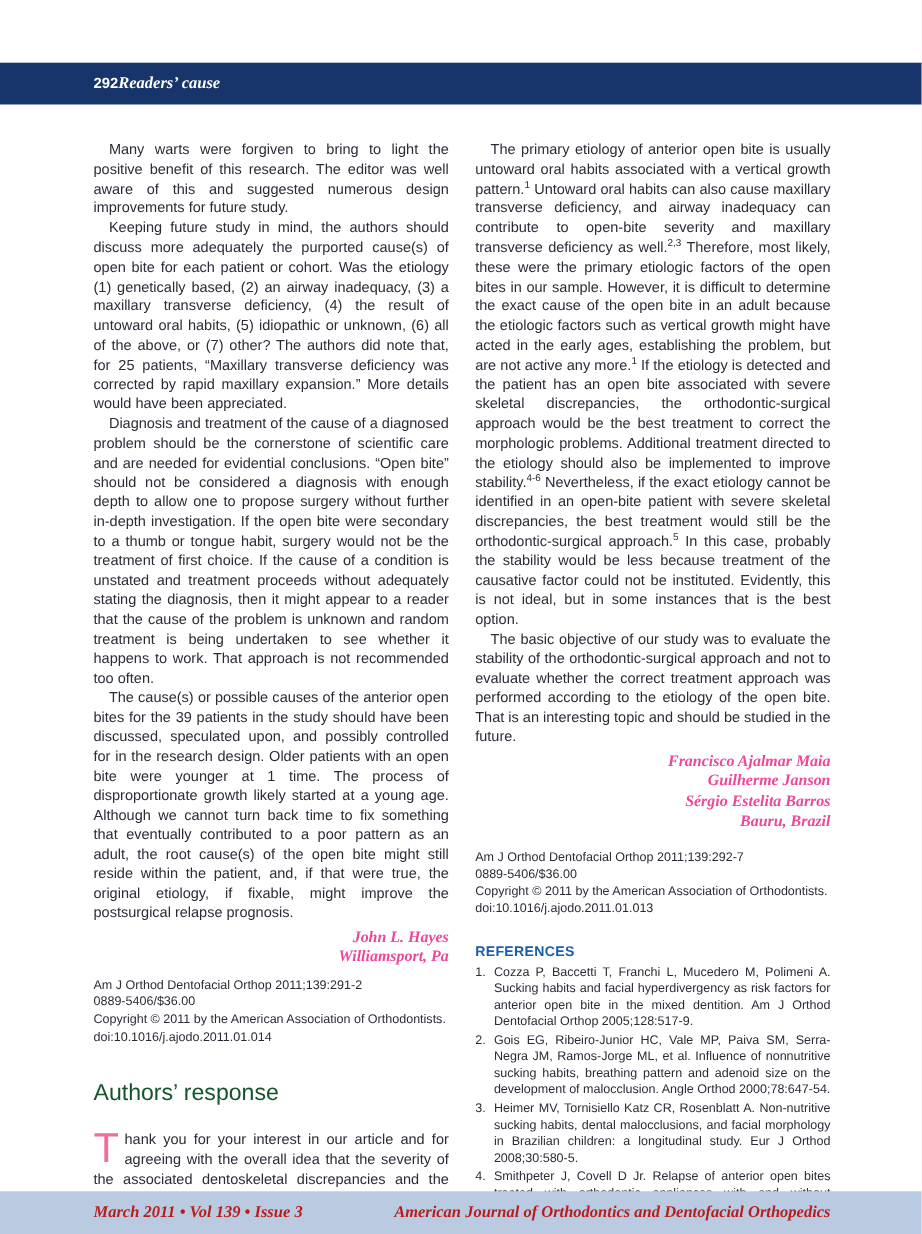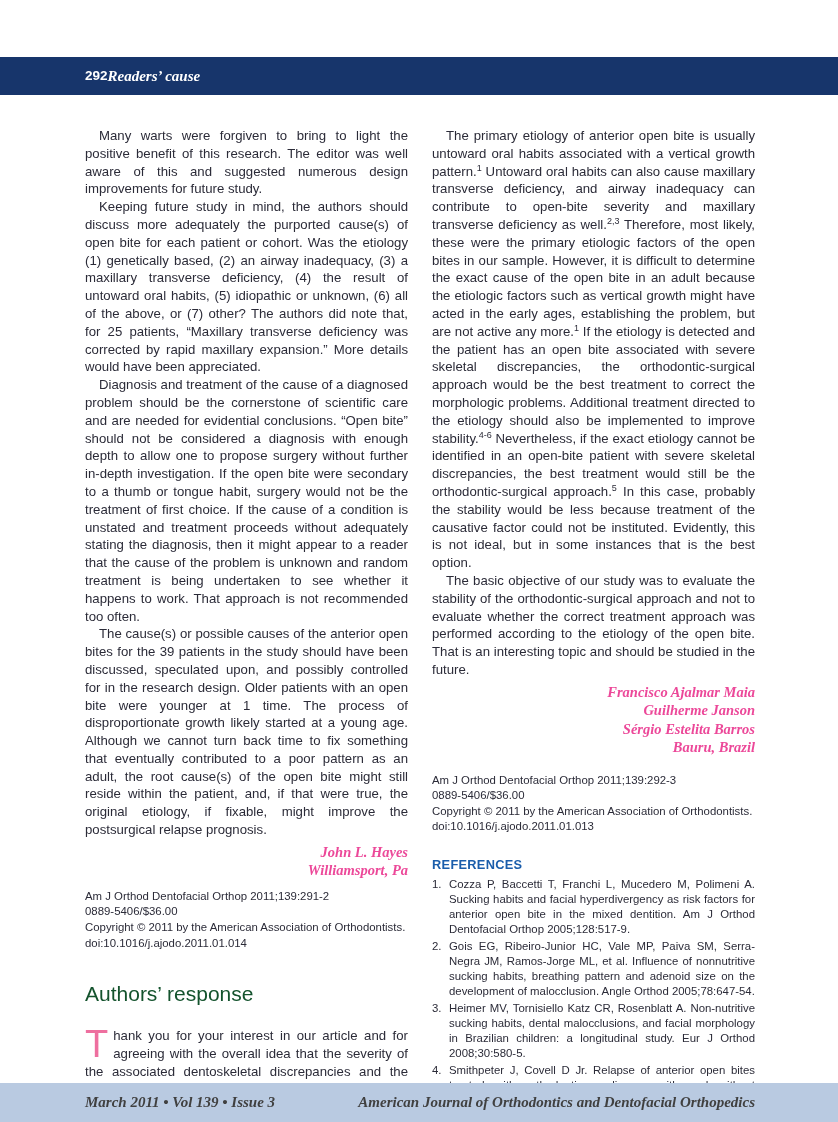--- a/index.html
+++ b/index.html
@@ -71,21 +71,21 @@
   .ref-num{text-align:left;}
   .ref-text{text-align:justify;}
   
   .footer-bar{
     position:absolute;bottom:0;left:0;right:0;height:39px;
     background:#b9cae1;
     display:flex;align-items:center;justify-content:space-between;
     padding:0 83px 0 85px;box-sizing:border-box;
   }
   .footer-left,.footer-right{
-    font:italic 700 15px/1 "Liberation Serif",serif;color:#404040;
+    font:italic 700 15px/1 "Liberation Serif",serif;color:#b91c1c;
   }
 </style>
 </head>
 <body>
 
 <div class="page">
 
   <div class="header-bar">
     <span class="page-number">292</span>
     <span class="running-head">Readers’ cause</span>
@@ -123,36 +123,36 @@
       <p class="para">The basic objective of our study was to evaluate the stability of the orthodontic-surgical approach and not to evaluate whether the correct treatment approach was performed according to the etiology of the open bite. That is an interesting topic and should be studied in the future.</p>
 
       <div class="signature">
         <div>Francisco Ajalmar Maia</div>
         <div>Guilherme Janson</div>
         <div>Sérgio Estelita Barros</div>
         <div>Bauru, Brazil</div>
       </div>
 
       <div class="citation" style="margin-top:16px;">
-        <div>Am J Orthod Dentofacial Orthop 2011;139:292-3</div>
+        <div>Am J Orthod Dentofacial Orthop 2011;139:292-7</div>
         <div>0889-5406/$36.00</div>
         <div>Copyright © 2011 by the American Association of Orthodontists.</div>
         <div>doi:10.1016/j.ajodo.2011.01.013</div>
       </div>
 
       <h3 class="refs-heading">REFERENCES</h3>
 
       <div>
         <div class="ref-item">
           <span class="ref-num">1.</span>
           <span class="ref-text">Cozza P, Baccetti T, Franchi L, Mucedero M, Polimeni A. Sucking habits and facial hyperdivergency as risk factors for anterior open bite in the mixed dentition. Am J Orthod Dentofacial Orthop 2005;128:517-9.</span>
         </div>
         <div class="ref-item">
           <span class="ref-num">2.</span>
-          <span class="ref-text">Gois EG, Ribeiro-Junior HC, Vale MP, Paiva SM, Serra-Negra JM, Ramos-Jorge ML, et al. Influence of nonnutritive sucking habits, breathing pattern and adenoid size on the development of malocclusion. Angle Orthod 2005;78:647-54.</span>
+          <span class="ref-text">Gois EG, Ribeiro-Junior HC, Vale MP, Paiva SM, Serra-Negra JM, Ramos-Jorge ML, et al. Influence of nonnutritive sucking habits, breathing pattern and adenoid size on the development of malocclusion. Angle Orthod 2000;78:647-54.</span>
         </div>
         <div class="ref-item">
           <span class="ref-num">3.</span>
           <span class="ref-text">Heimer MV, Tornisiello Katz CR, Rosenblatt A. Non-nutritive sucking habits, dental malocclusions, and facial morphology in Brazilian children: a longitudinal study. Eur J Orthod 2008;30:580-5.</span>
         </div>
         <div class="ref-item">
           <span class="ref-num">4.</span>
           <span class="ref-text">Smithpeter J, Covell D Jr. Relapse of anterior open bites treated with orthodontic appliances with and without orofacial myofunctional therapy. Am J Orthod Dentofacial Orthop 2010;137:605-14.</span>
         </div>
       </div>

